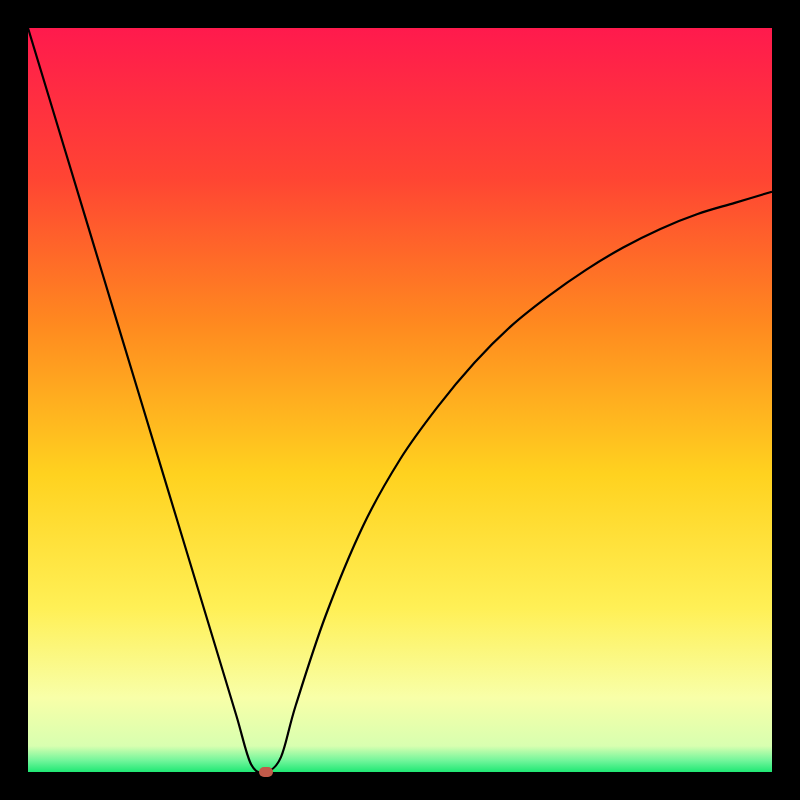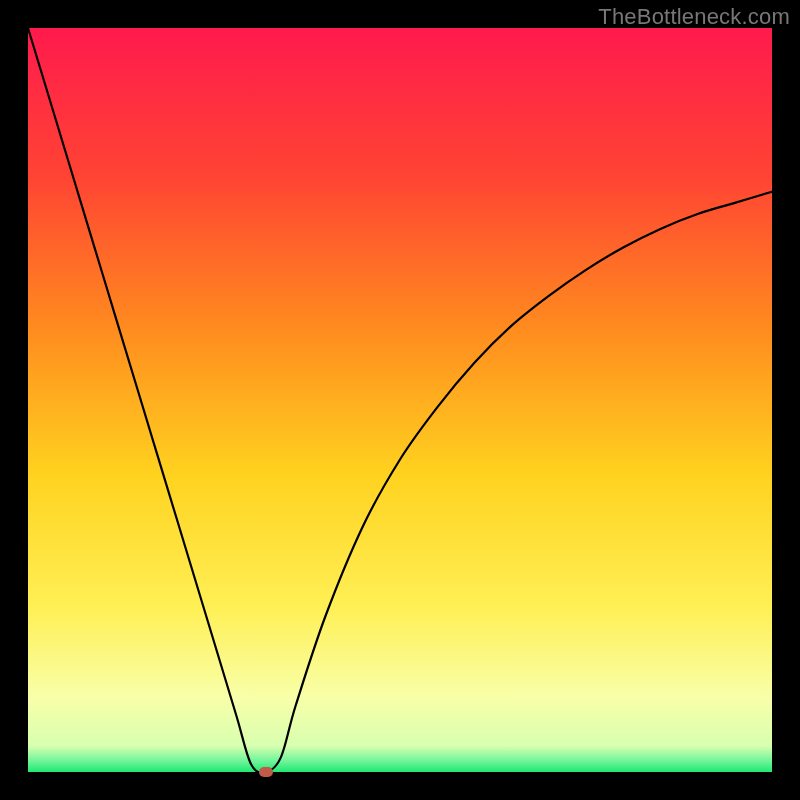--- a/index.html
+++ b/index.html
@@ -49,21 +49,20 @@
     width: 14px;
     height: 10px;
     border-radius: 5px;
     transform: translate(-50%, -50%);
   }
 </style>
 </head>
 <body>
 
 <div class="frame">
-  <div class="watermark">TheBottleneck.com</div>
 
   <div class="plot" style="background: linear-gradient(rgb(255, 26, 77) 0%, rgb(255, 68, 51) 20%, rgb(255, 138, 31) 40%, rgb(255, 210, 31) 60%, rgb(255, 240, 86) 78%, rgb(248, 255, 168) 90%, rgb(216, 255, 176) 96.5%, rgb(112, 245, 154) 98.5%, rgb(31, 232, 116) 100%);">
     <svg class="curve" viewBox="0 0 744 744" preserveAspectRatio="none">
       <path id="curve-path" d="M0.00,0.00 C6.20,20.46 24.80,81.84 37.20,122.76 C49.60,163.68 62.00,204.60 74.40,245.52 C86.80,286.44 99.20,327.36 111.60,368.28 C124.00,409.20 136.40,450.12 148.80,491.04 C161.20,531.96 176.08,581.06 186.00,613.80 C195.92,646.54 202.12,667.00 208.32,687.46 C214.52,707.92 218.24,727.14 223.20,736.56 C228.16,745.98 233.12,745.24 238.08,744.00 C243.04,742.76 248.00,740.28 252.96,729.12 C257.92,717.96 260.40,700.60 267.84,677.04 C275.28,653.48 286.44,617.52 297.60,587.76 C308.76,558.00 322.40,524.52 334.80,498.48 C347.20,472.44 359.60,451.36 372.00,431.52 C384.40,411.68 396.80,395.56 409.20,379.44 C421.60,363.32 434.00,348.44 446.40,334.80 C458.80,321.16 471.20,308.76 483.60,297.60 C496.00,286.44 508.40,277.14 520.80,267.84 C533.20,258.54 545.60,249.86 558.00,241.80 C570.40,233.74 582.80,226.30 595.20,219.48 C607.60,212.66 620.00,206.46 632.40,200.88 C644.80,195.30 657.20,190.34 669.60,186.00 C682.00,181.66 694.40,178.56 706.80,174.84 C719.20,171.12 737.80,165.54 744.00,163.68 " fill="none" stroke="#000000" stroke-width="2.2"></path>
     </svg>
     <div class="marker" id="marker" style="left: 238.08px; top: 744px; background: rgb(194, 90, 74);"></div>
   </div>
 </div>
 
 </body></html>

